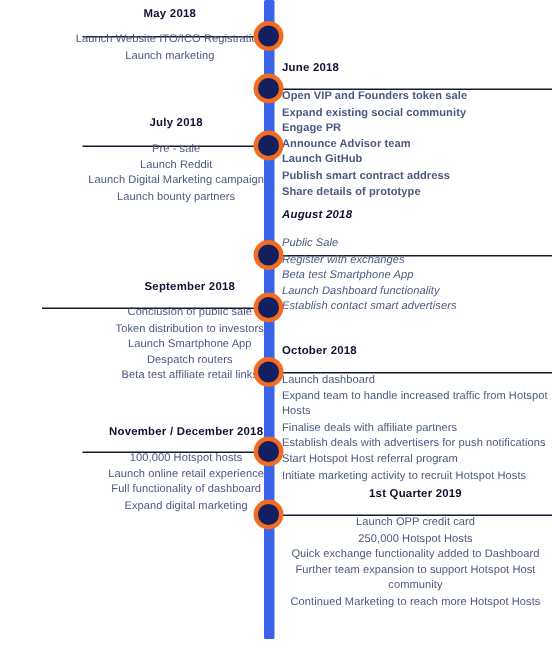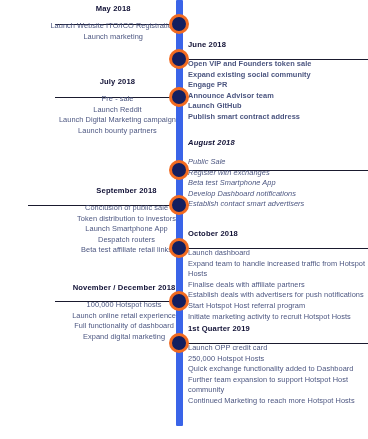--- a/index.html
+++ b/index.html
@@ -112,21 +112,21 @@
 
   #blk-sep       { top: 186px; }
   #blk-sep .blk-items { margin-top: 7px; }
 
   #blk-oct       { top: 229px; width: 180px; }
   #blk-oct .blk-items { margin-top: 9px; }
 
   #blk-novdec    { top: 283px; }
   #blk-novdec .blk-items { margin-top: 7px; }
 
-  #blk-q1        { top: 324px; width: 178px; }
+  #blk-q1        { top: 324px; width: 178px; text-align: center; }
   #blk-q1 .blk-items { margin-top: 9px; }
 </style>
 </head>
 <body>
 
 <div id="timeline">
 
   <div class="spine"></div>
 
   <div class="rule-left" style="left:55px;  top:24px;  width:122px;"></div>
@@ -157,40 +157,41 @@
 
   <div class="blk right" id="blk-jun">
     <div class="blk-title">June 2018</div>
     <ul class="blk-items">
       <li>Open VIP and Founders token sale</li>
       <li>Expand existing social community</li>
       <li>Engage PR</li>
       <li>Announce Advisor team</li>
       <li>Launch GitHub</li>
       <li>Publish smart contract address</li>
+      <li>Share details of prototype</li>
     </ul>
   </div>
 
   <div class="blk left" id="blk-jul">
     <div class="blk-title">July 2018</div>
     <ul class="blk-items">
       <li>Pre - sale</li>
       <li>Launch Reddit</li>
       <li>Launch Digital Marketing campaign</li>
       <li>Launch bounty partners</li>
     </ul>
   </div>
 
   <div class="blk right" id="blk-aug">
     <div class="blk-title">August 2018</div>
     <ul class="blk-items">
       <li>Public Sale</li>
       <li>Register with exchanges</li>
       <li>Beta test Smartphone App</li>
-      <li>Develop Dashboard notifications</li>
+      <li>Launch Dashboard functionality</li>
       <li>Establish contact smart advertisers</li>
     </ul>
   </div>
 
   <div class="blk left" id="blk-sep">
     <div class="blk-title">September 2018</div>
     <ul class="blk-items">
       <li>Conclusion of public sale</li>
       <li>Token distribution to investors</li>
       <li>Launch Smartphone App</li>

